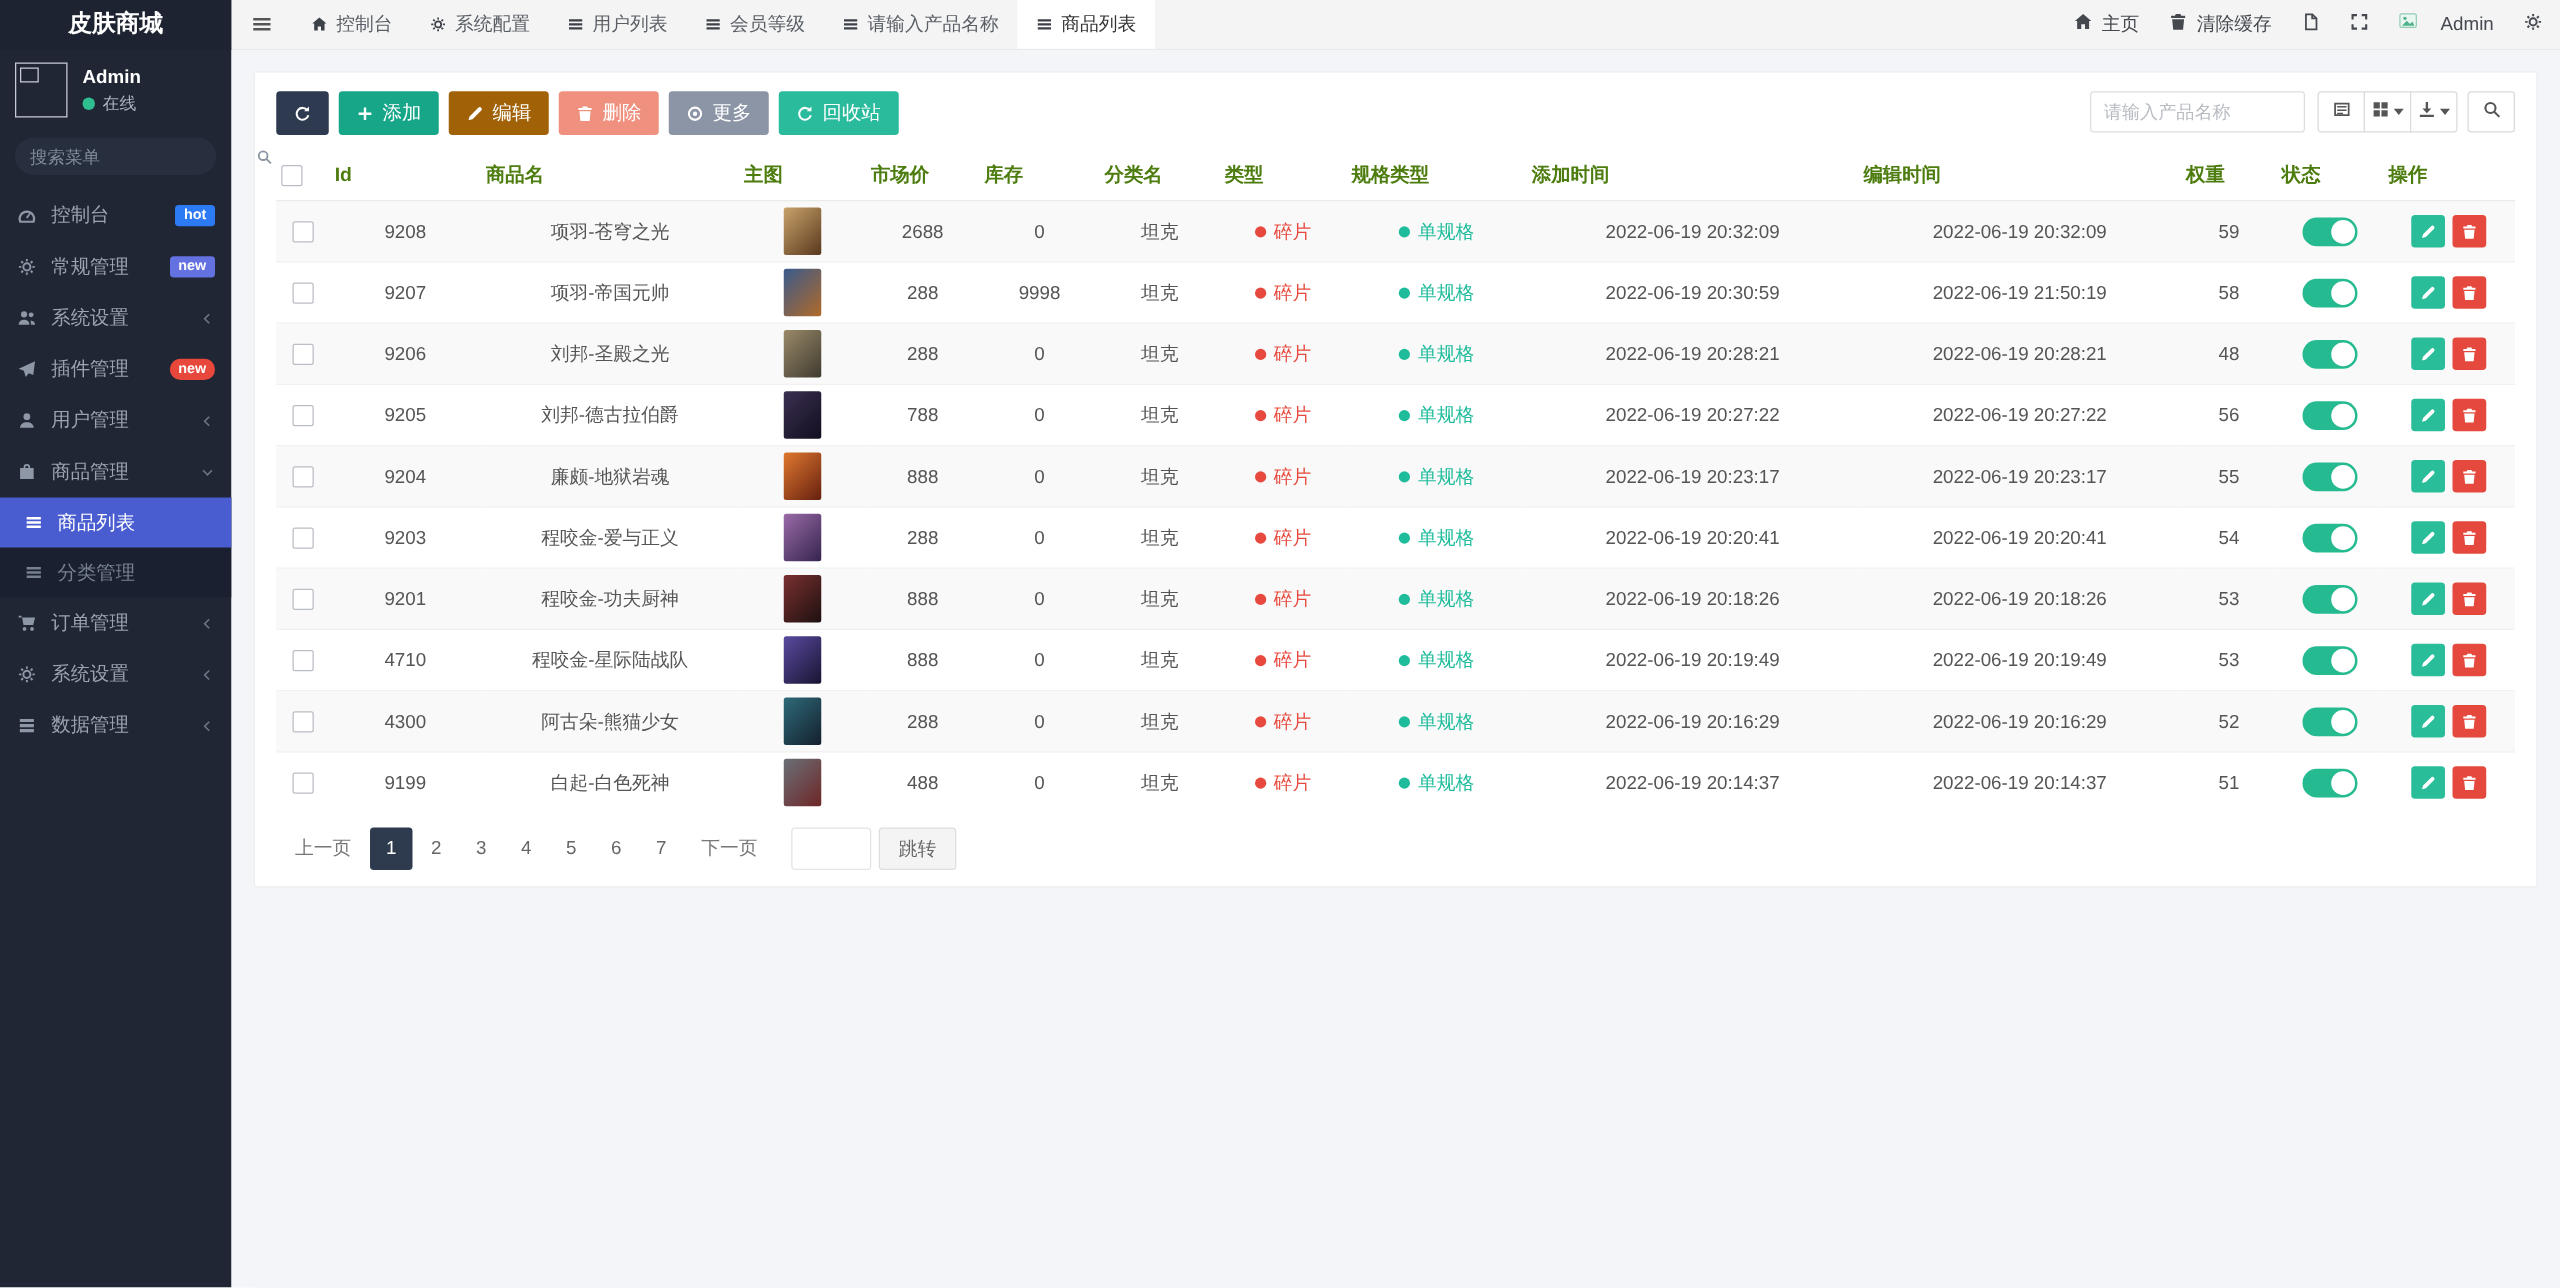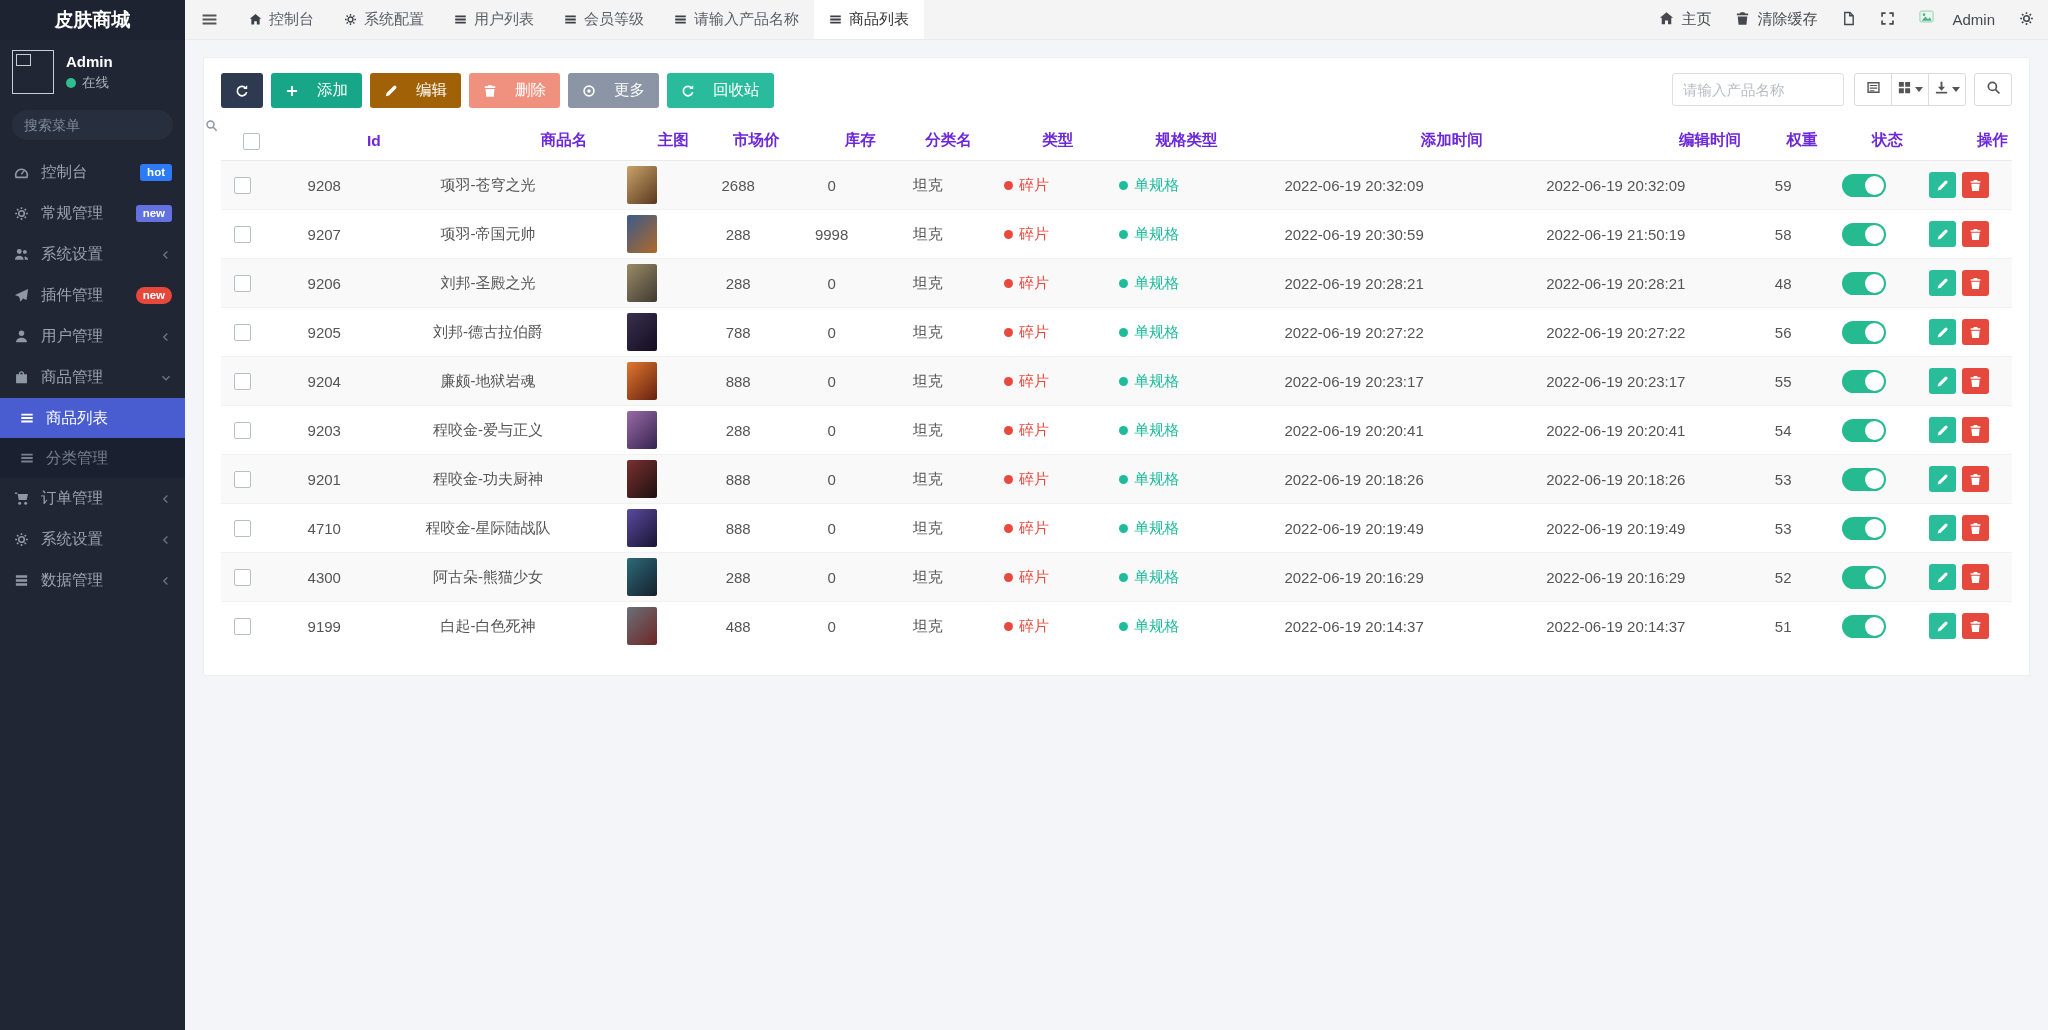--- a/index.html
+++ b/index.html
@@ -43,34 +43,34 @@
   .nav-right { display:flex; align-items:center; gap:24px; padding-right:14px; font-size:15px; color:#45494f; }
   .nav-right .nr { display:flex; align-items:center; gap:7px; cursor:pointer; }
   .nav-avatar { width:26px; height:21px; display:flex; }
 
   
   .content { position:absolute; left:185px; top:40px; right:0; bottom:0; background:#f3f5f8; }
   .card { margin:17px 18px; background:#fff; border:1px solid #eceef0; border-radius:2px; padding:15px 17px 13px; }
 
   .toolbar { display:flex; justify-content:space-between; align-items:flex-start; }
   .tb-left { display:flex; }
-  .tbtn { height:35px; border:none; border-radius:3px; color:#fff; font-size:15.5px; font-family:inherit; display:flex; align-items:center; gap:18px; padding:0 14px; margin-right:8px; cursor:pointer; }
+  .tbtn { height:35px; border:none; border-radius:3px; color:#fff; font-size:15.5px; font-family:inherit; display:flex; align-items:center; gap:7px; padding:0 14px; margin-right:8px; cursor:pointer; }
   .tb-right { display:flex; align-items:flex-end; }
   .tsearch { width:172px; height:33px; border:1px solid #dcdee1; border-radius:3px; padding:0 10px; font-size:14.5px; font-family:inherit; color:#555; outline:none; }
   .tsearch::placeholder { color:#b8bcc2; }
   .ibgroup { display:flex; margin-left:10px; }
   .ibtn { width:38px; height:33px; background:#fff; border:1px solid #d8dadd; color:#555; display:flex; align-items:center; justify-content:center; gap:3px; cursor:pointer; }
   .ibgroup .ibtn + .ibtn { margin-left:-1px; }
   .ibtn:first-child { border-radius:3px 0 0 3px; }
   .ibtn:last-child { border-radius:0 3px 3px 0; }
   .ibtn.single { border-radius:3px; margin-left:8px; }
   .caret { width:0; height:0; border-left:4.5px solid transparent; border-right:4.5px solid transparent; border-top:5px solid #555; }
 
   table { width:100%; border-collapse:collapse; margin-top:13px; table-layout:fixed; }
-  th { font-size:15.5px; color:#6d28d9; font-weight:bold; padding:9px 4px; border-bottom:1px solid #eaeaea; text-align:right; }
+  th { font-size:15.5px; color:#4d7c0f; font-weight:bold; padding:9px 4px; border-bottom:1px solid #eaeaea; text-align:left; }
   td { font-size:15px; color:#555; padding:5px 4px; text-align:center; border-top:1px solid #f1f1f1; }
   tbody tr:nth-child(odd) { background:#f9f9f9; }
   .cb { width:17px; height:17px; border:1px solid #b9bec4; border-radius:2px; background:#fff; display:inline-block; vertical-align:middle; cursor:pointer; }
   .thumb { width:30px; height:38px; border-radius:2px; display:inline-block; vertical-align:middle; cursor:pointer; }
   .dotlabel { display:inline-flex; align-items:center; gap:6px; font-size:15px; }
   .dotlabel .d { width:9px; height:9px; border-radius:50%; display:inline-block; }
   .toggle { width:44px; height:23px; border-radius:12px; display:inline-block; position:relative; cursor:pointer; vertical-align:middle; }
   .toggle .knob { position:absolute; right:2px; top:2px; width:19px; height:19px; border-radius:50%; background:#fff; }
   .opbtn { width:27px; height:26px; border:none; border-radius:3px; color:#fff; display:inline-flex; align-items:center; justify-content:center; cursor:pointer; margin:0 3px; }
 
@@ -784,15 +784,28 @@
               </button><button class="opbtn" style="background: rgb(229, 73, 61);">
                 <svg viewBox="0 0 16 16" width="13" height="13" fill="currentColor">
                   <path d="M6 1.3h4l.7 1.4H14v1.9H2V2.7h3.3zM2.9 5.8h10.2l-.9 8.9H3.8z"></path>
                 </svg>
               </button></td>
           </tr>
         </tbody>
     </table>
 
     <div class="tfoot">
+      <div class="pager" id="pager">
+          <span class="pitem nav">上一页</span>
+          <span class="pitem active" style="background: rgb(46, 58, 77);">1</span>
+          <span class="pitem">2</span>
+          <span class="pitem">3</span>
+          <span class="pitem">4</span>
+          <span class="pitem">5</span>
+          <span class="pitem">6</span>
+          <span class="pitem">7</span>
+          <span class="pitem nav">下一页</span>
+          <input class="jump-input" style="">
+          <button class="jump-btn">跳转</button>
+        </div>
     </div>
   </div>
 </main>
 
 </body></html>

